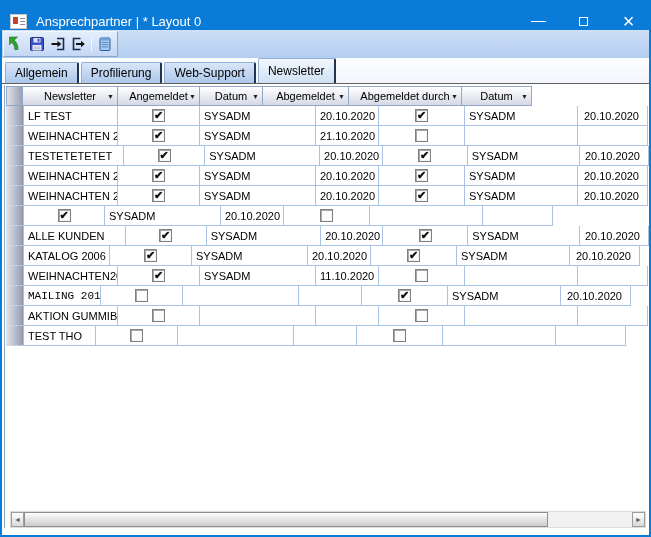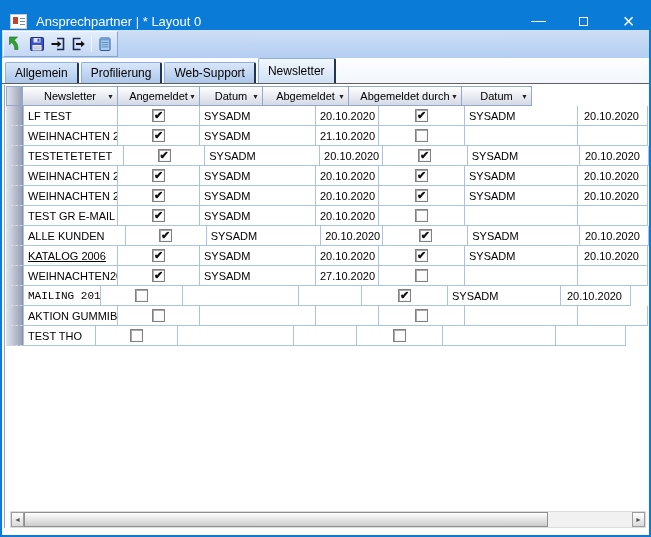--- a/index.html
+++ b/index.html
@@ -291,21 +291,20 @@
             <div class="cell" style="width: 116px;">SYSADM</div>
             <div class="cell" style="width: 63px;">20.10.2020</div>
             <div class="cell ccheck" style="width: 86px;">
               <span class="cb on">✔</span>
             </div>
             <div class="cell" style="width: 113px;">SYSADM</div>
             <div class="cell right" style="width: 70px;">20.10.2020</div>
           </div>
           <div class="grow">
             <div class="cell selcell"></div>
-            <div class="cell" style="width: 95px;">TEST GR E-MAIL</div>
             <div class="cell ccheck" style="width: 82px;">
               <span class="cb on">✔</span>
             </div>
             <div class="cell" style="width: 116px;">SYSADM</div>
             <div class="cell" style="width: 63px;">20.10.2020</div>
             <div class="cell ccheck" style="width: 86px;">
               <span class="cb"></span>
             </div>
             <div class="cell" style="width: 113px;"></div>
             <div class="cell right" style="width: 70px;"></div>
@@ -319,40 +318,40 @@
             <div class="cell" style="width: 116px;">SYSADM</div>
             <div class="cell" style="width: 63px;">20.10.2020</div>
             <div class="cell ccheck" style="width: 86px;">
               <span class="cb on">✔</span>
             </div>
             <div class="cell" style="width: 113px;">SYSADM</div>
             <div class="cell right" style="width: 70px;">20.10.2020</div>
           </div>
           <div class="grow">
             <div class="cell selcell"></div>
-            <div class="cell" style="width: 95px; text-decoration: underline;">KATALOG 2006</div>
+            <div class="cell" style="width: 87px;">KATALOG 2006</div>
             <div class="cell ccheck" style="width: 82px;">
               <span class="cb on">✔</span>
             </div>
             <div class="cell" style="width: 116px;">SYSADM</div>
             <div class="cell" style="width: 63px;">20.10.2020</div>
             <div class="cell ccheck" style="width: 86px;">
               <span class="cb on">✔</span>
             </div>
             <div class="cell" style="width: 113px;">SYSADM</div>
             <div class="cell right" style="width: 70px;">20.10.2020</div>
           </div>
           <div class="grow">
             <div class="cell selcell"></div>
             <div class="cell" style="width: 95px;">WEIHNACHTEN20</div>
             <div class="cell ccheck" style="width: 82px;">
               <span class="cb on">✔</span>
             </div>
             <div class="cell" style="width: 116px;">SYSADM</div>
-            <div class="cell" style="width: 63px;">27.10.2020</div>
+            <div class="cell" style="width: 63px;">11.10.2020</div>
             <div class="cell ccheck" style="width: 86px;">
               <span class="cb"></span>
             </div>
             <div class="cell" style="width: 113px;"></div>
             <div class="cell right" style="width: 70px;"></div>
           </div>
           <div class="grow">
             <div class="cell selcell"></div>
             <div class="cell" style="width: 78px; font-family: Liberation Mono, monospace;">MAILING 2011</div>
             <div class="cell ccheck" style="width: 82px;">

